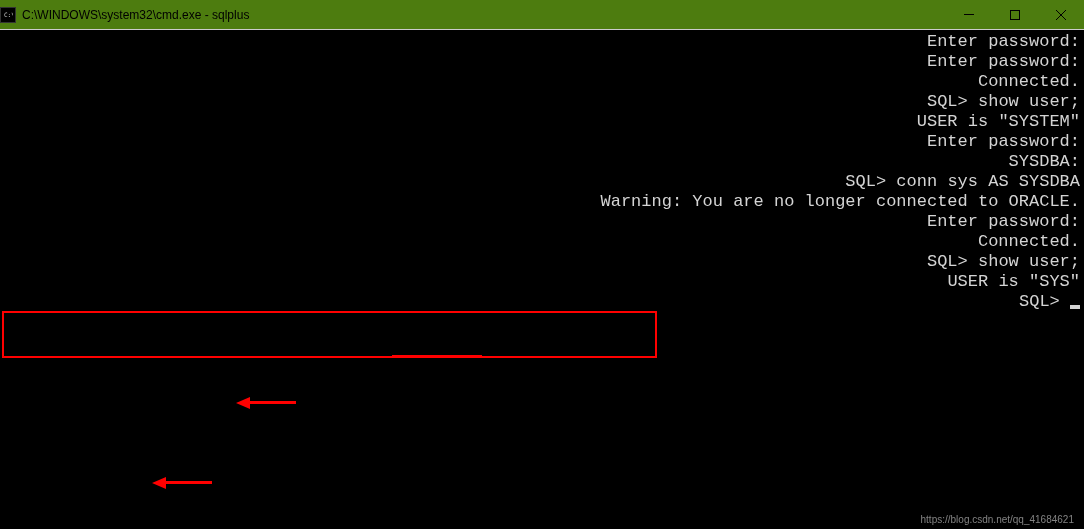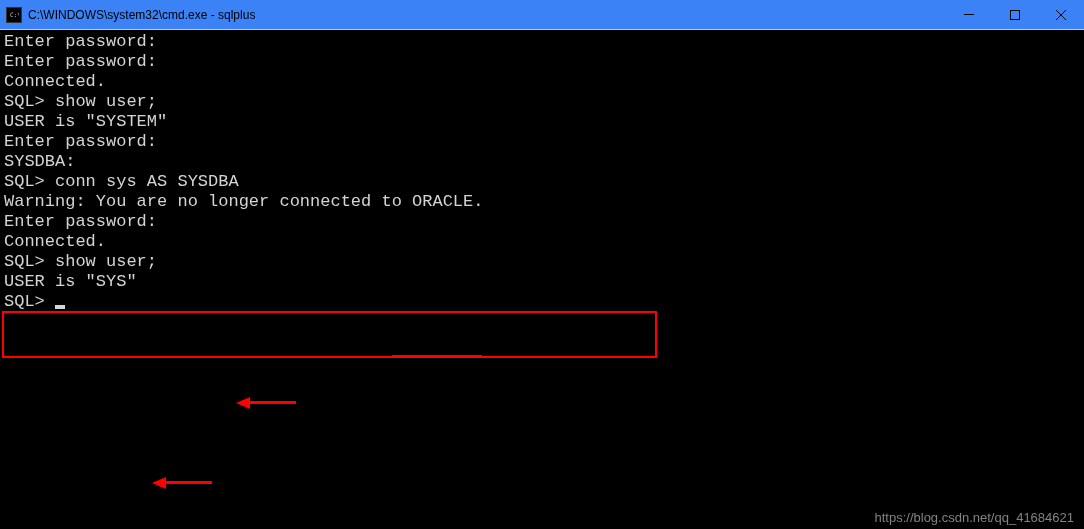--- a/index.html
+++ b/index.html
@@ -6,24 +6,24 @@
   body {
     width: 1084px;
     height: 529px;
     background: #000;
     font-family: "Consolas", "Courier New", monospace;
     overflow: hidden;
     position: relative;
   }
   .titlebar {
     height: 30px;
-    background: #3b82f6;
+    background: #4d7c0f;
     display: flex;
     align-items: center;
-    padding-left: 6px;
+    padding-left: 0;
     border-bottom: 1px solid #ccc;
   }
   .app-icon {
     width: 16px;
     height: 16px;
     background: #000;
     border: 1px solid #333;
     display: flex;
     align-items: center;
     justify-content: center;
@@ -51,20 +51,21 @@
     font-size: 10px;
   }
   .win-btn svg { display: block; }
   .terminal {
     background: #000;
     color: #d4d4d4;
     padding: 2px 4px;
     font-size: 17px;
     line-height: 20px;
     position: relative;
+    text-align: right;
   }
   .terminal pre {
     margin: 0;
     white-space: pre;
     font-family: "Consolas", "Courier New", monospace;
   }
   .error-box {
     position: absolute;
     left: 2px;
     top: 281px;
@@ -107,21 +108,21 @@
     vertical-align: baseline;
     position: relative;
     top: 3px;
   }
   .watermark {
     position: absolute;
     right: 10px;
     bottom: 4px;
     color: #9a9a9a;
     font-family: Arial, sans-serif;
-    font-size: 13px;
+    font-size: 10px;
     opacity: 0.85;
   }
 </style>
 </head>
 <body>
 
 <div class="titlebar">
   <div class="app-icon">
     <svg width="10" height="8" viewBox="0 0 10 8">
       <rect x="0" y="0" width="10" height="8" fill="#000"></rect>

